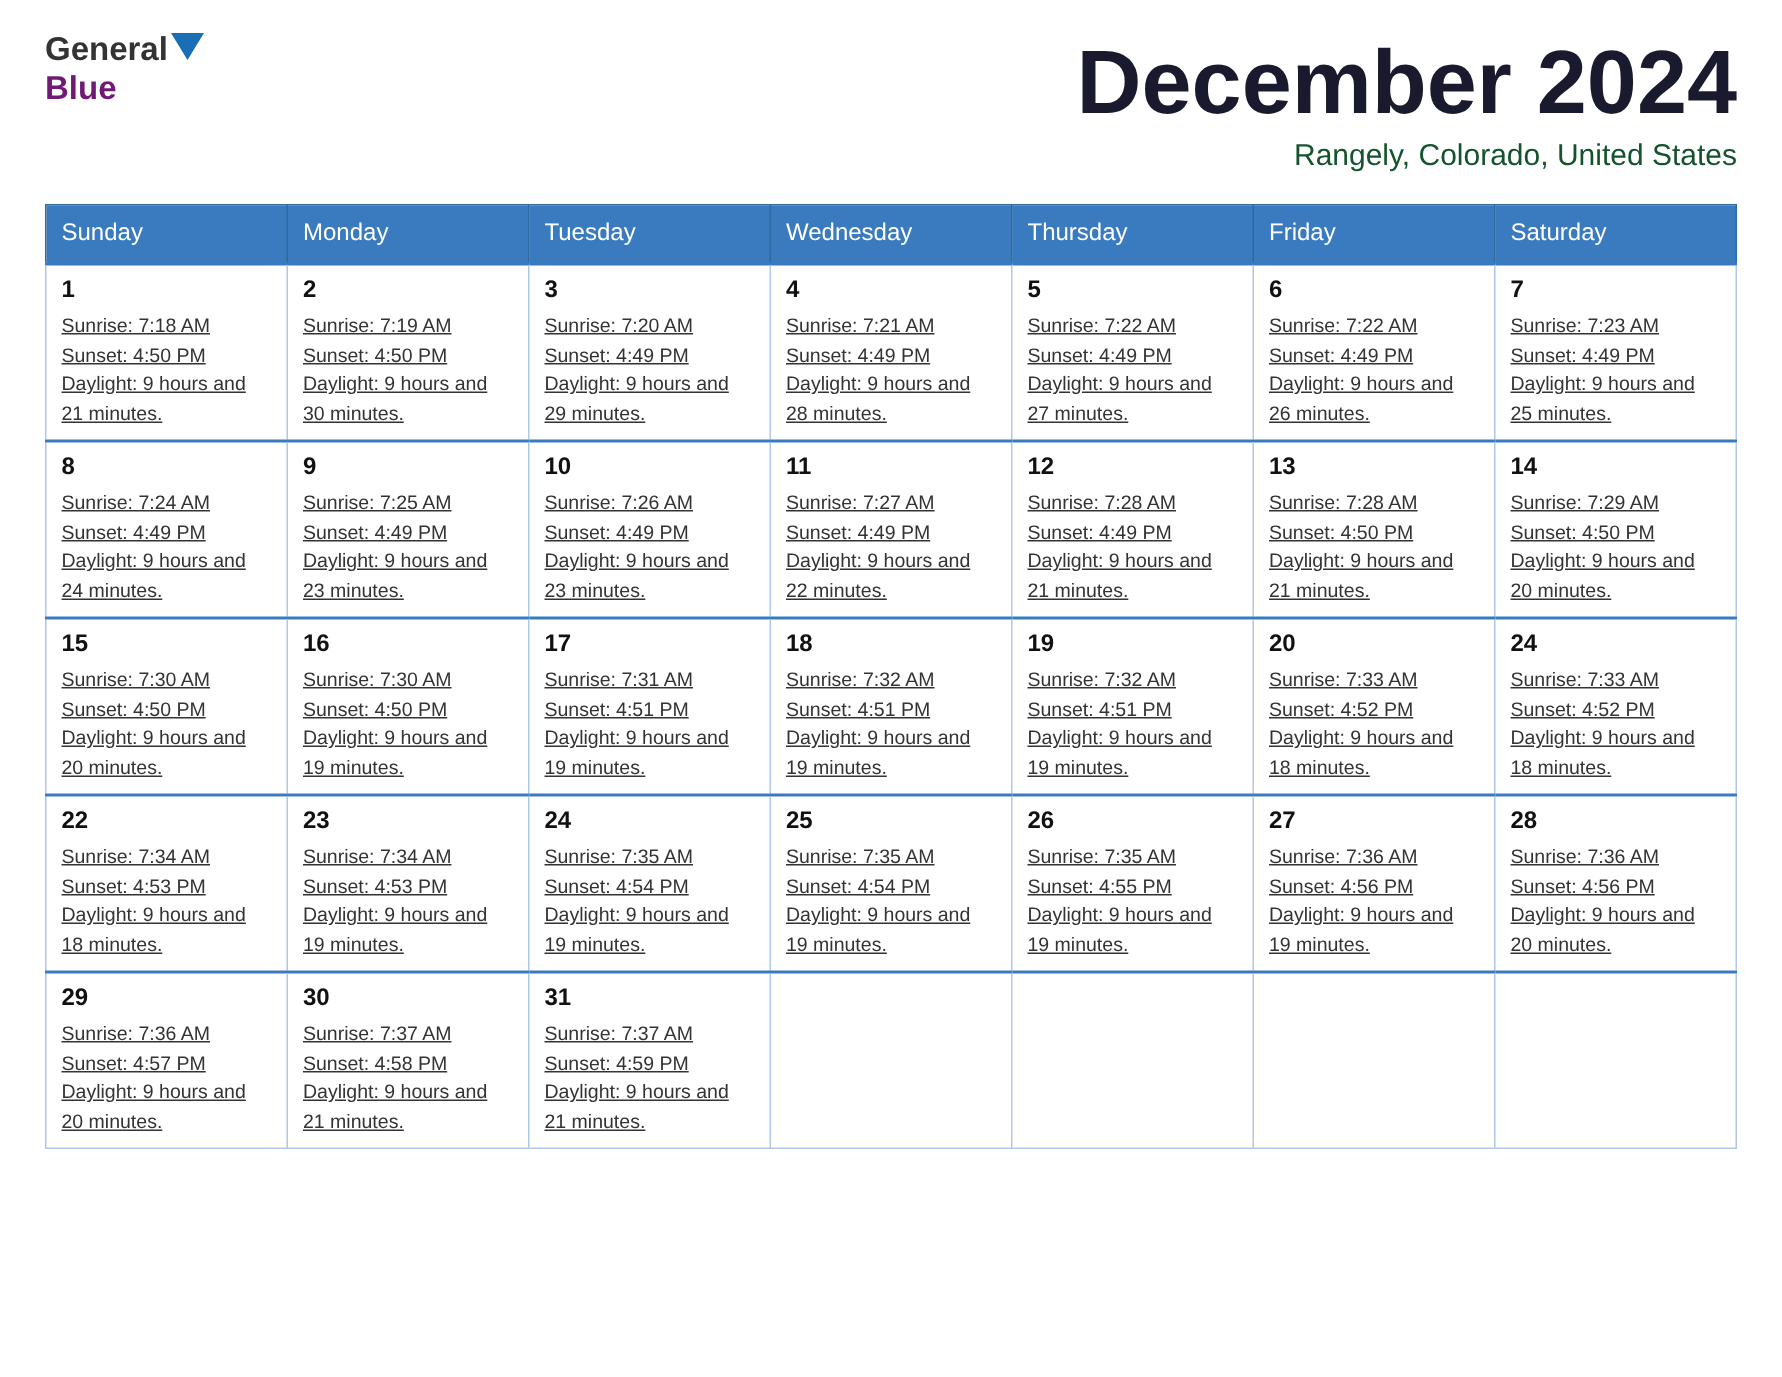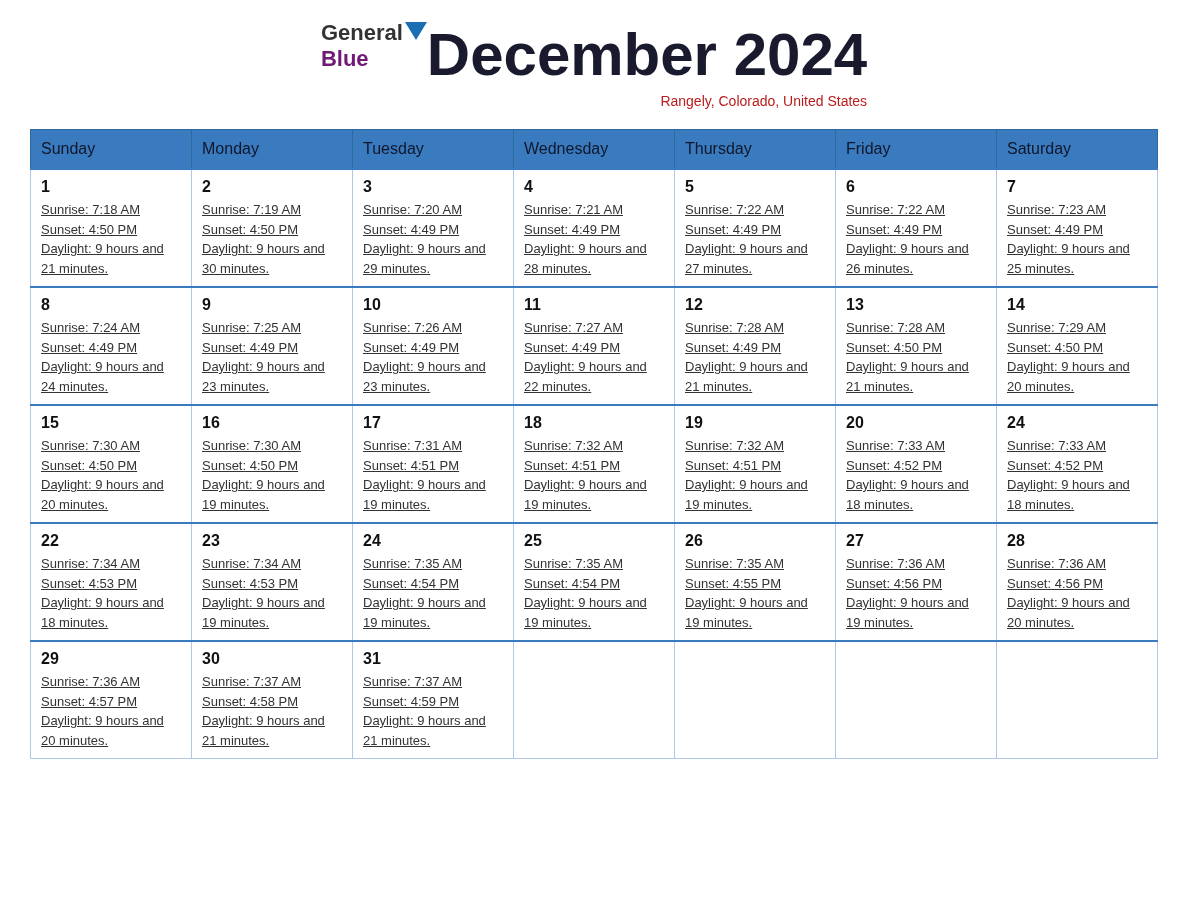--- a/index.html
+++ b/index.html
@@ -5,21 +5,21 @@
     * { box-sizing: border-box; margin: 0; padding: 0; }
     body {
       font-family: Arial, sans-serif;
       background: #fff;
       padding: 20px 30px;
       width: 1188px;
       min-height: 918px;
     }
     .header {
       display: flex;
-      justify-content: center;
+      justify-content: space-between;
       align-items: flex-start;
       margin-bottom: 20px;
     }
     .logo {
       display: flex;
       flex-direction: column;
       align-items: flex-start;
     }
     .logo-line {
       display: flex;
@@ -27,32 +27,32 @@
     }
     .title-section {
       text-align: right;
     }
     .month-title {
       font-size: 60px;
       font-weight: bold;
       color: #1a1a2e;
     }
     .location-text {
-      font-size: 14px;
-      color: #b91c1c;
+      font-size: 20px;
+      color: #14532d;
       margin-top: 4px;
     }
     .calendar {
       width: 100%;
       border-collapse: collapse;
       border: 1px solid #3a7abf;
     }
     .calendar th {
       background-color: #3a7abf;
-      color: #0f172a;
+      color: #ffffff;
       padding: 10px 10px;
       font-size: 16px;
       font-weight: normal;
       text-align: left;
       border: 1px solid #2d6aa0;
     }
     .calendar td {
       vertical-align: top;
       padding: 8px 10px;
       border: 1px solid #b0c8e8;

